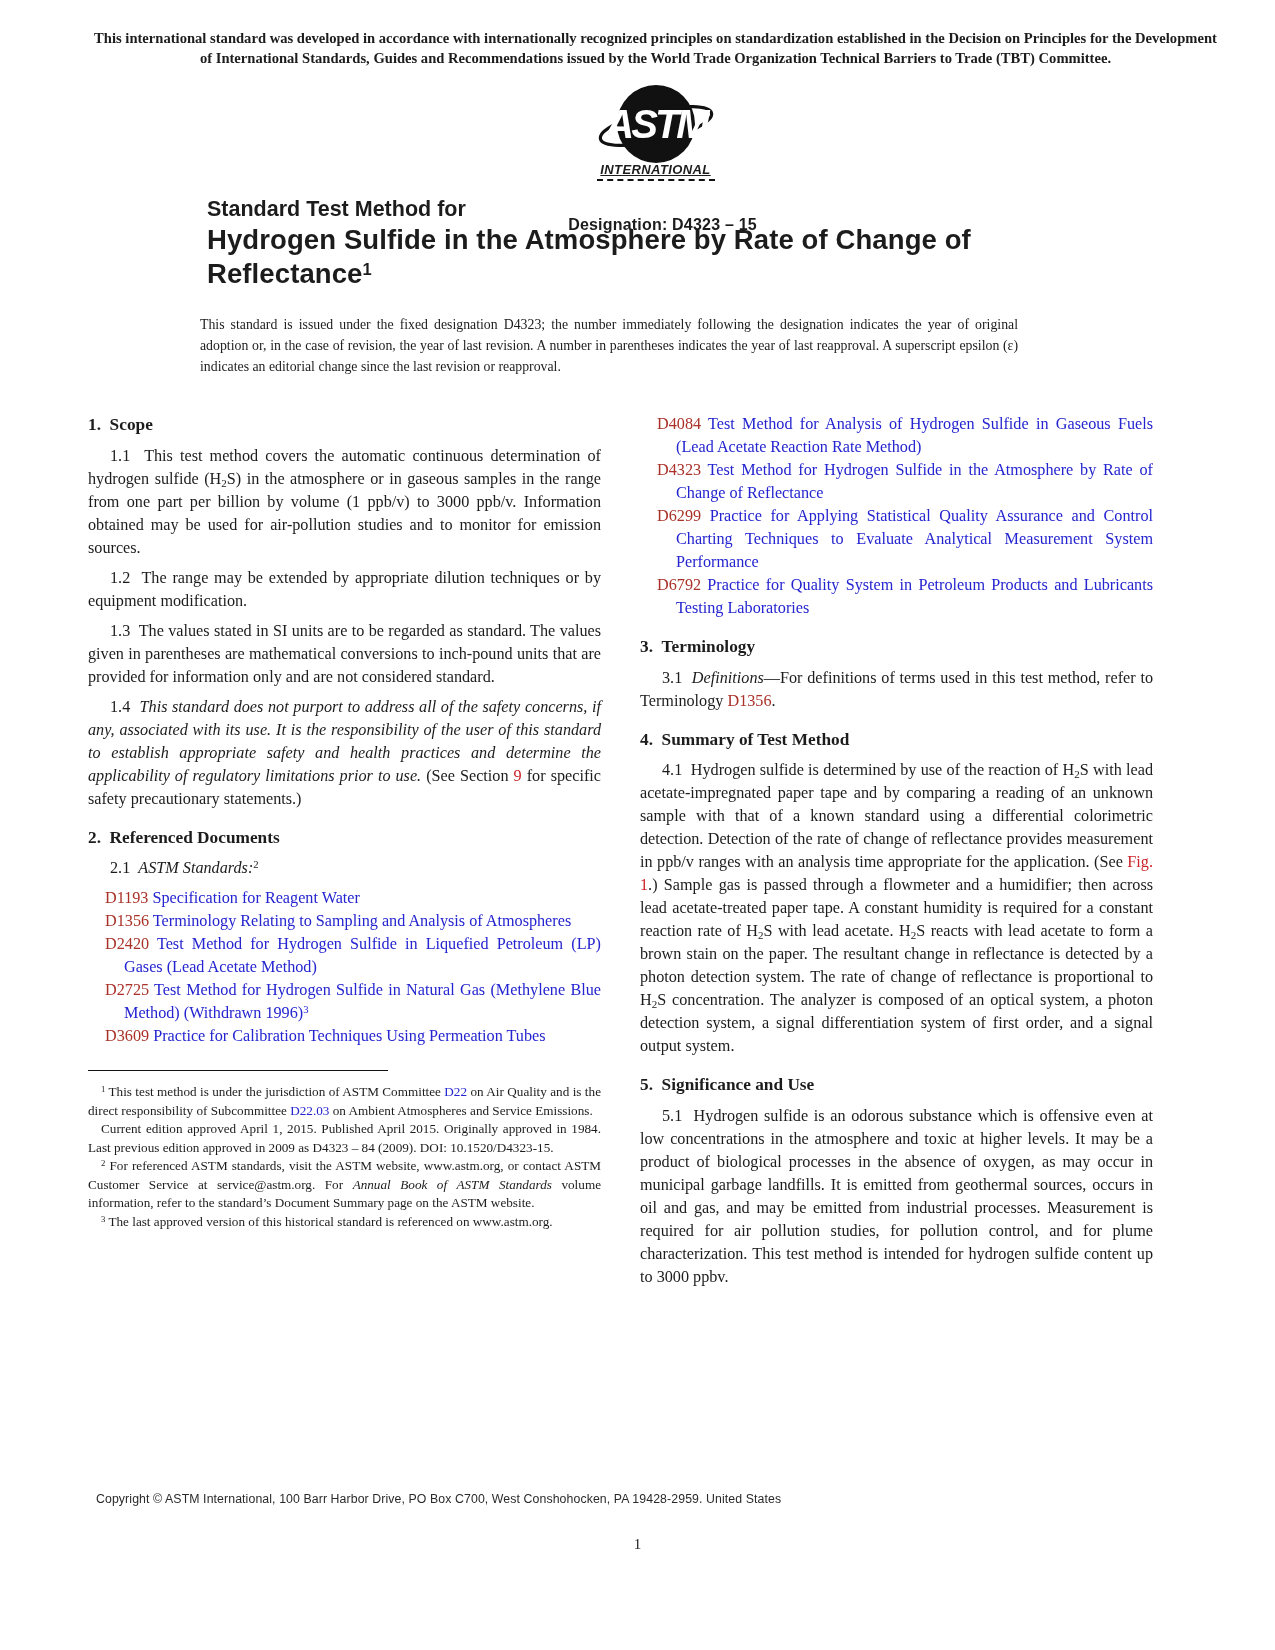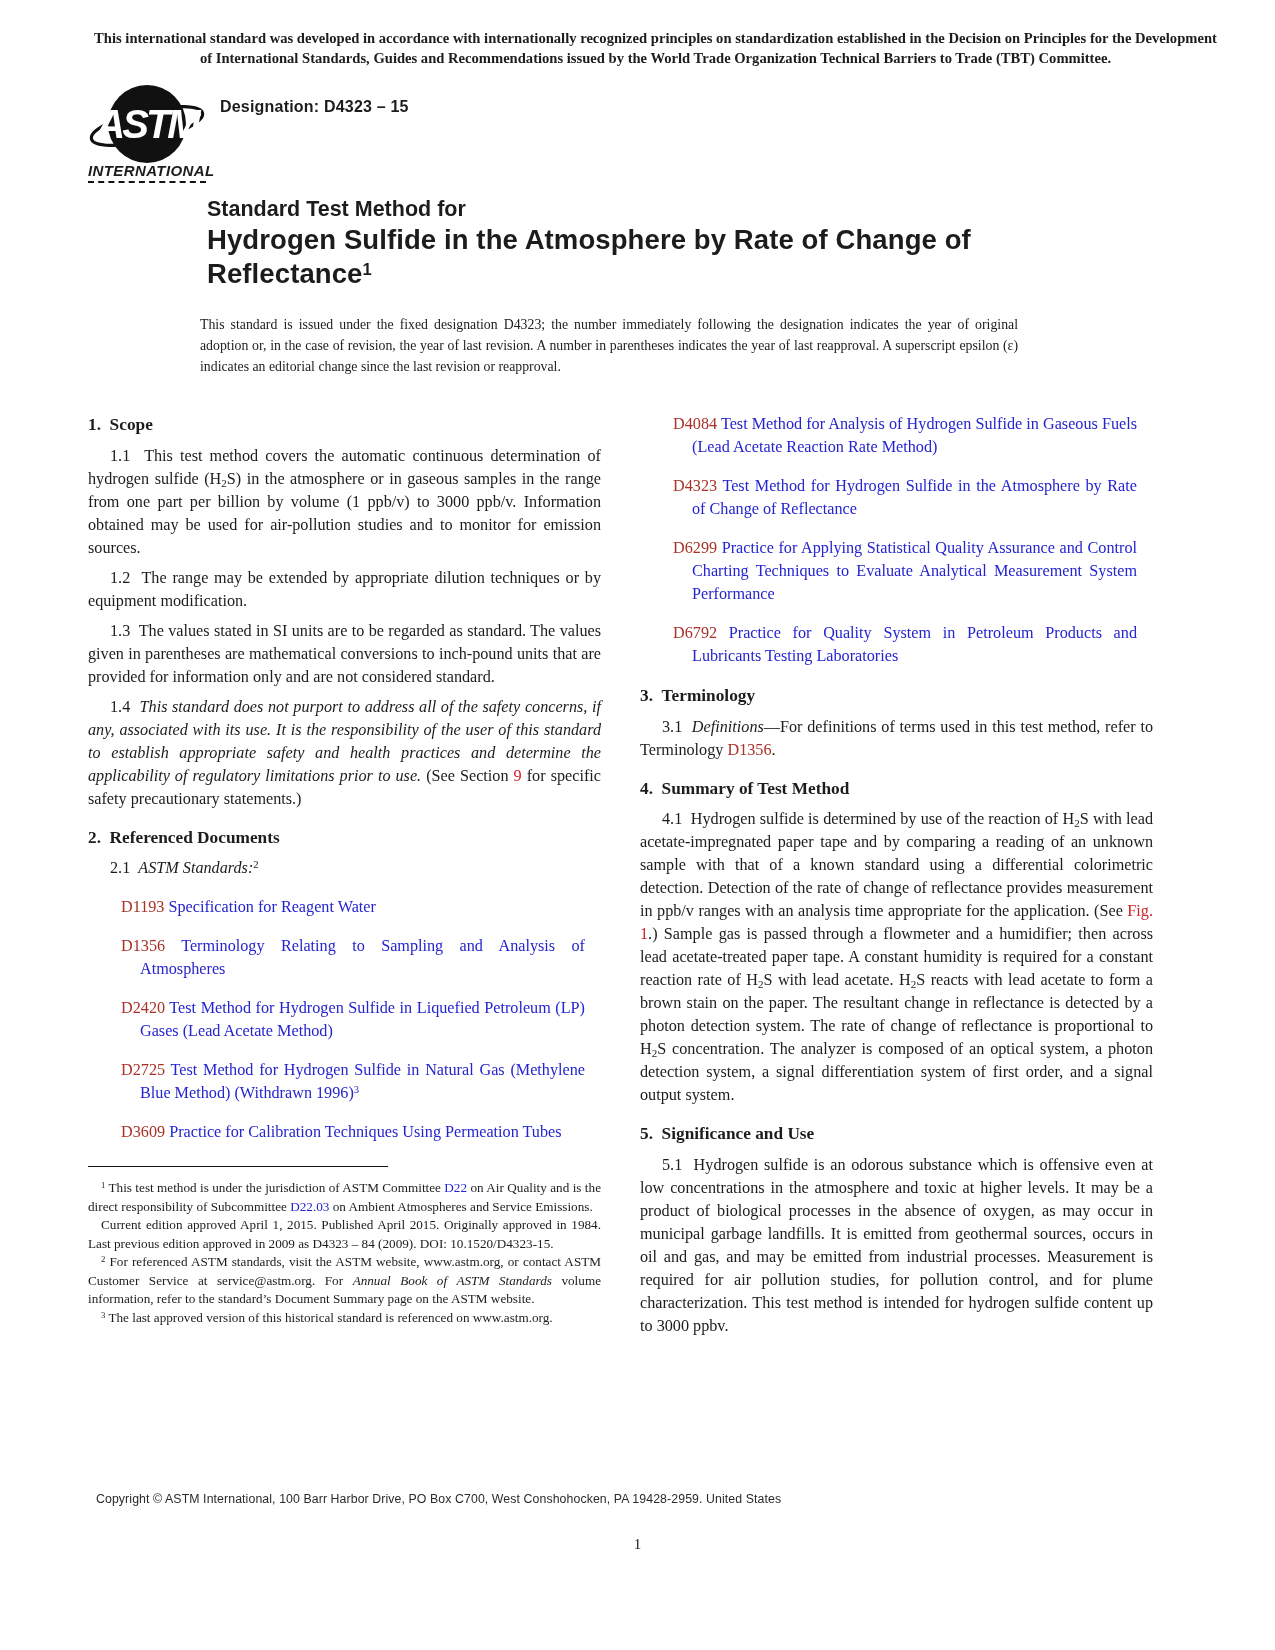--- a/index.html
+++ b/index.html
@@ -17,27 +17,27 @@
   }
   .page{position:relative;width:1275px;height:1650px;padding:28px 52px 0 88px;}
 
   
   .top-note{
     font-size:14.6px;font-weight:bold;line-height:1.38;text-align:center;
     margin:0 2px 0 2px;
   }
 
   
-  .header-row{display:flex;align-items:flex-start;margin-top:14px;height:108px;}
+  .header-row{display:flex;align-items:center;margin-top:14px;height:108px;flex-direction:column;}
   .logo{position:relative;width:118px;flex:0 0 118px;}
   .logo svg{display:block;}
   .logo-intl{
     font-family:"Liberation Sans", sans-serif;font-weight:bold;font-style:italic;
-    font-size:15px;letter-spacing:.4px;text-align:center;margin-top:-6px;
-    border-bottom:2px dashed #111;padding-bottom:2px;white-space:nowrap;
+    font-size:13px;letter-spacing:.4px;text-align:center;margin-top:-6px;
+    border-bottom:2px dashed #111;padding-bottom:2px;white-space:nowrap;text-decoration:underline;
   }
   .designation{
     font-family:"Liberation Sans", sans-serif;font-weight:bold;
     font-size:16px;margin:16px 0 0 14px;letter-spacing:.2px;
   }
 
   
   .title-block{margin:6px 0 0 119px;width:830px;}
   .title-kicker{
     font-family:"Liberation Sans", sans-serif;font-weight:bold;
@@ -57,21 +57,21 @@
   
   .columns{display:flex;margin-top:36px;}
   .col{width:513px;font-size:16.2px;line-height:1.42;text-align:justify;}
   .col-left{margin-right:39px;}
 
   .blk-h{
     font-family:Liberation Serif, serif;
     font-size:17.3px;font-weight:bold;margin:15px 0 7px 0;text-align:left;
   }
   .blk-p{margin:0 0 7px 0;text-indent:22px;}
-  .blk-ref{margin:16px;padding-left:36px;text-indent:-19px;}
+  .blk-ref{margin:0;padding-left:36px;text-indent:-19px;}
   .col [data-blocks] > :first-child{margin-top:0;}
 
   
   .i{font-style:italic;}
   .blue{color:var(--blue);}
   .doc{color:var(--docred);}
   .ref{color:var(--refred);}
   .sub{font-size:68%;vertical-align:-0.25em;line-height:0;}
   .sup{font-size:66%;vertical-align:0.5em;line-height:0;}
 

